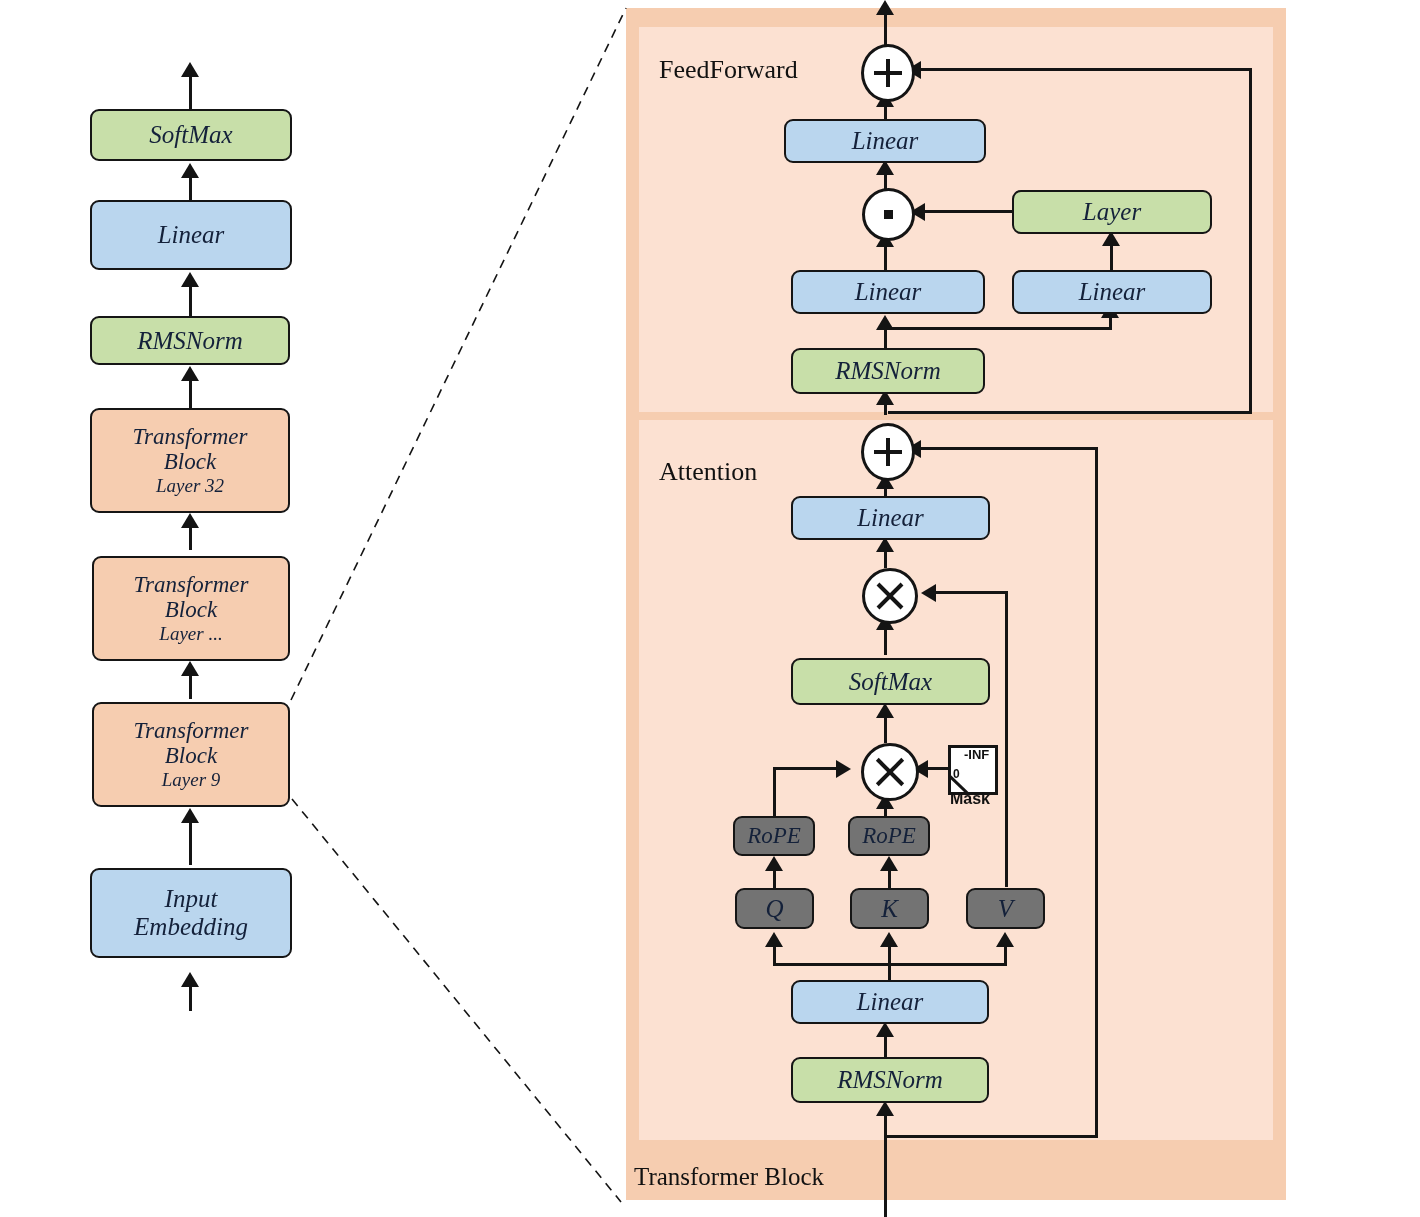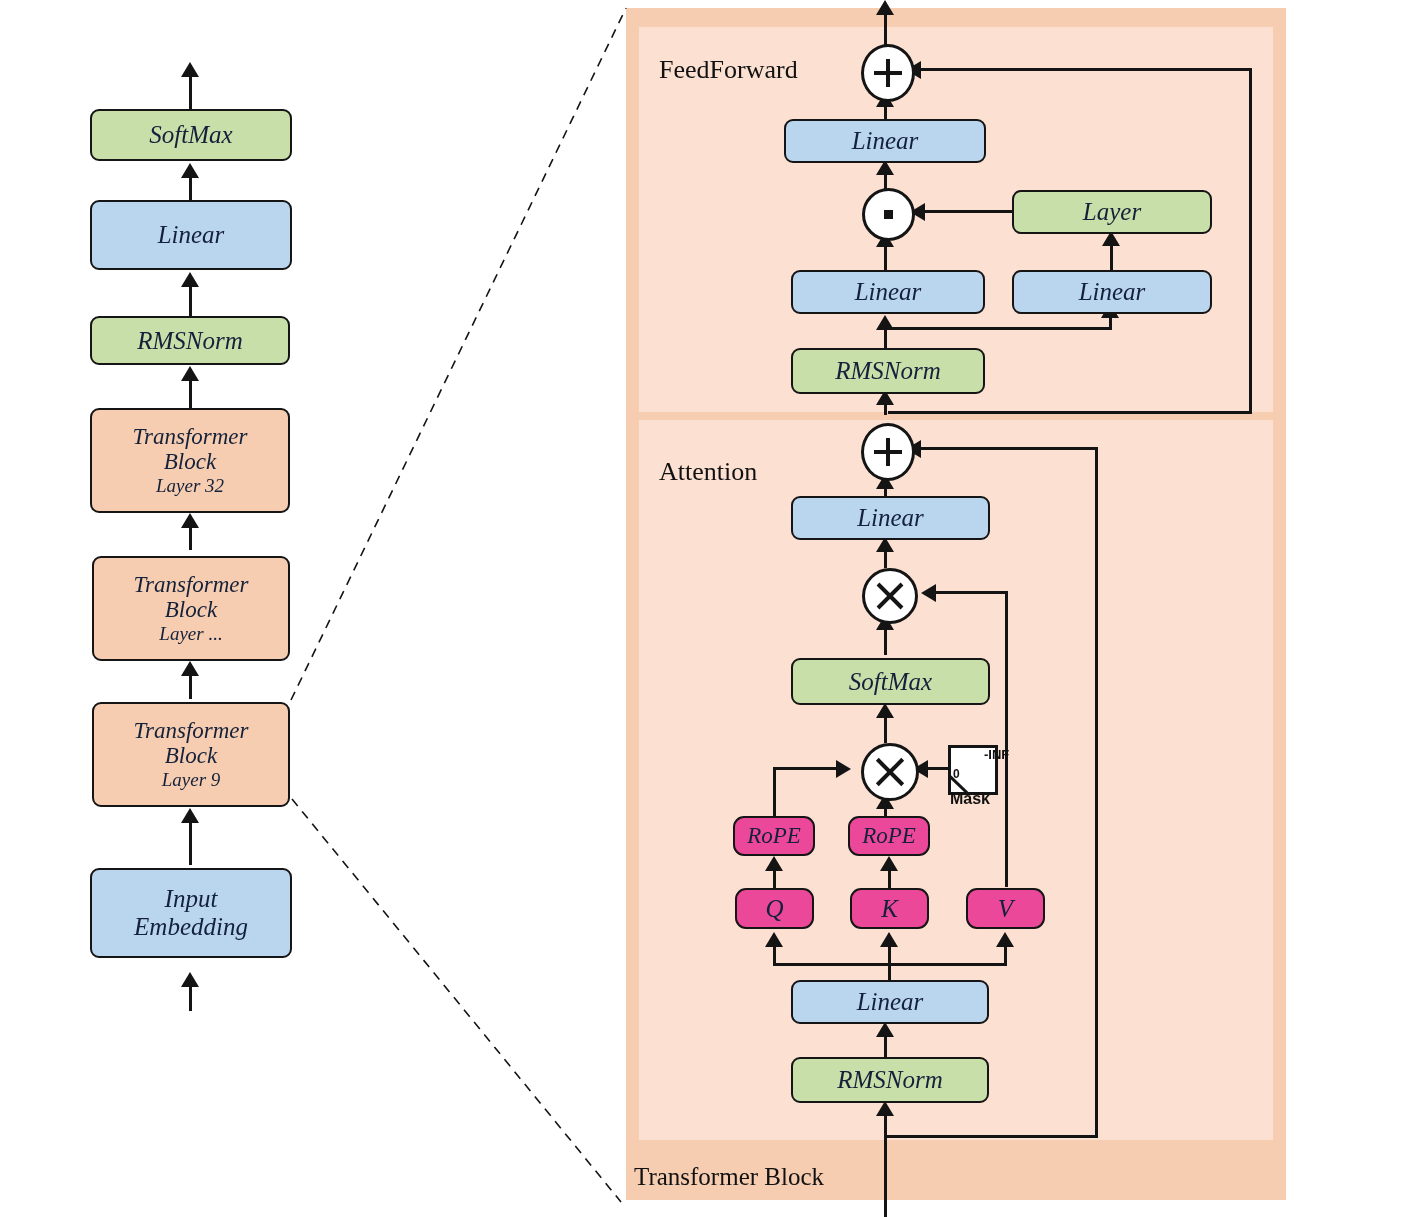--- a/index.html
+++ b/index.html
@@ -19,21 +19,21 @@
     display:flex;align-items:center;justify-content:center;
     text-align:center;
     color:#14213a;
     font-family:"Liberation Serif", serif;
     line-height:1.12;
     z-index:6;
     font-style:italic;
   }
   .green{background:#c8dfa9;}
   .blue{background:#bad6ee;}
-  .blue2{background:#ec4899;border-radius:11px;}
+  .blue2{background:#737373;}
   .peach{background:#f6cdb0;}
 
   
   .lbox{font-size:25px;}
   .lbox.tb{font-size:23px;flex-direction:column;line-height:1.05;}
   .lbox.tb .sub{font-size:19px;margin-top:2px;}
 
   
   .rbox{font-size:25px;}
   .rsmall{font-size:23px;}
@@ -295,21 +295,21 @@
     <div class="xl" style="width:36px;height:4px;transform:rotate(-45deg);"></div>
   </div>
 
   <div class="ln lnv" style="left:773px;top:767px;height:50px;"></div>
   <div class="ln lnh" style="left:773px;top:767px;width:64px;"></div>
   <div class="ar ar-left" style="left:836px;top:760px;transform:rotate(180deg);"></div>
 
   <div class="mask-box" style="left:948px;top:745px;width:44px;height:44px;">
     <div class="mask-diag" style="transform:rotate(44deg);"></div>
   </div>
-  <div class="mask-t" style="left:984px;top:747px;font-size:13px;">-INF</div>
+  <div class="mask-t" style="left:964px;top:747px;font-size:13px;">-INF</div>
   <div class="mask-t" style="left:953px;top:767px;font-size:12px;">0</div>
   <div class="mask-cap" style="left:940px;top:790px;width:60px;">Mask</div>
 
   <div class="ln lnh" style="left:928px;top:767px;width:22px;"></div>
   <div class="ar ar-left" style="left:913px;top:760px;"></div>
 
   <div class="ln lnv" style="left:884px;top:806px;height:24px;"></div>
   <div class="ar ar-up" style="left:876px;top:794px;"></div>
 
   <div class="node blue2 rsmall" style="left:733px;top:816px;width:82px;height:40px;">

